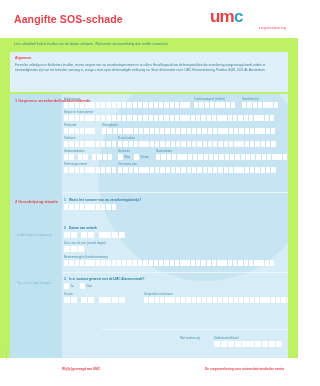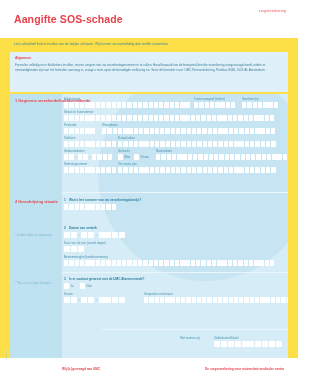--- a/index.html
+++ b/index.html
@@ -5,21 +5,21 @@
   * { box-sizing: border-box; margin:0; padding:0; }
   html,body { width:298px; height:386px; }
   body {
     font-family: "Liberation Sans", sans-serif;
     background:#ffffff;
     width:298px; height:386px;
     position:relative;
     overflow:hidden;
     font-size:3px;
   }
-  .page { position:relative; width:298px; height:386px; background:#fde047;padding-left:48px; }
+  .page { position:relative; width:298px; height:386px; background:#bef264;padding-left:48px; }
 
   
   .header { position:absolute; left:0; top:0; width:298px; height:38px; background:#fff; }
   .title {
     position:absolute; left:14px; top:13px;
     font-size:10.5px; color:#e8414a; font-weight:bold; letter-spacing:0.1px;
   }
   .logo { position:absolute; right:10px; top:8px; width:78px; height:26px; }
   .logo-text { font-size:17px; font-weight:bold; letter-spacing:-0.8px; line-height:17px; }
   .logo-u { color:#e8414a; }
@@ -89,20 +89,21 @@
   }
 </style>
 </head>
 <body>
 
 <div class="page">
 
   <div class="header">
     <div class="title">Aangifte SOS-schade</div>
     <div class="logo">
+      <div class="logo-text"><span class="logo-u">u</span><span class="logo-m">m</span><span class="logo-c">c</span></div>
       <div class="logo-sub">zorgverzekering</div>
     </div>
   </div>
 
   <div class="intro">Let u alstublieft bij het invullen van de hokjes schrijven. Wij kunnen uw aanmelding dan sneller verwerken.</div>
 
   <div class="algemeen">
     <div class="algemeen-title">Algemeen</div>
     <div class="algemeen-body">Formulier volledig en in blokletters invullen, tevens vergeet niet uw verzekeringsnummer in te vullen. Houd bepaald van de bewijsstukken die verzekering aangevraagd wordt, indien er omstandigheden zijn van het formulier aanvang is, vraagt u niets apart de benodigde verklaring na. Stuur dit formulier naar: UMC Reisverzekering, Postbus 8466, 1005 AL Amsterdam.</div>
   </div>

